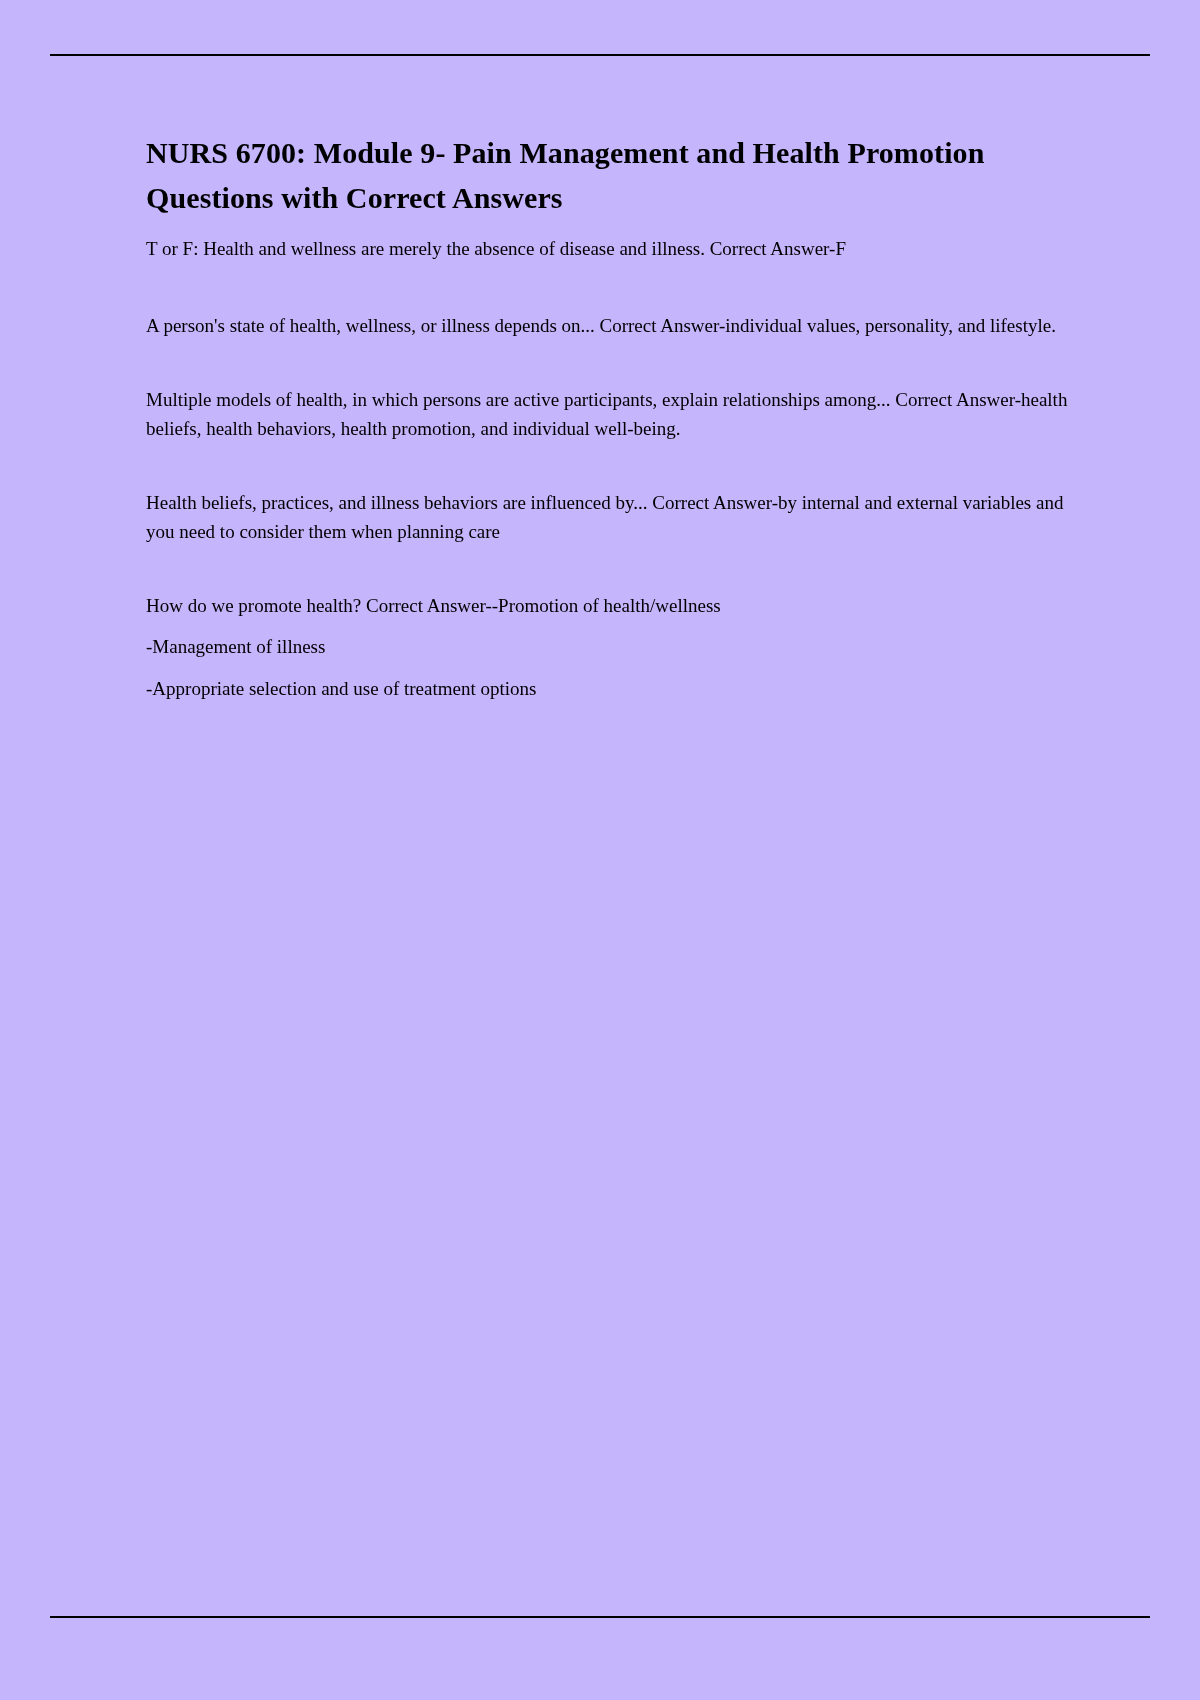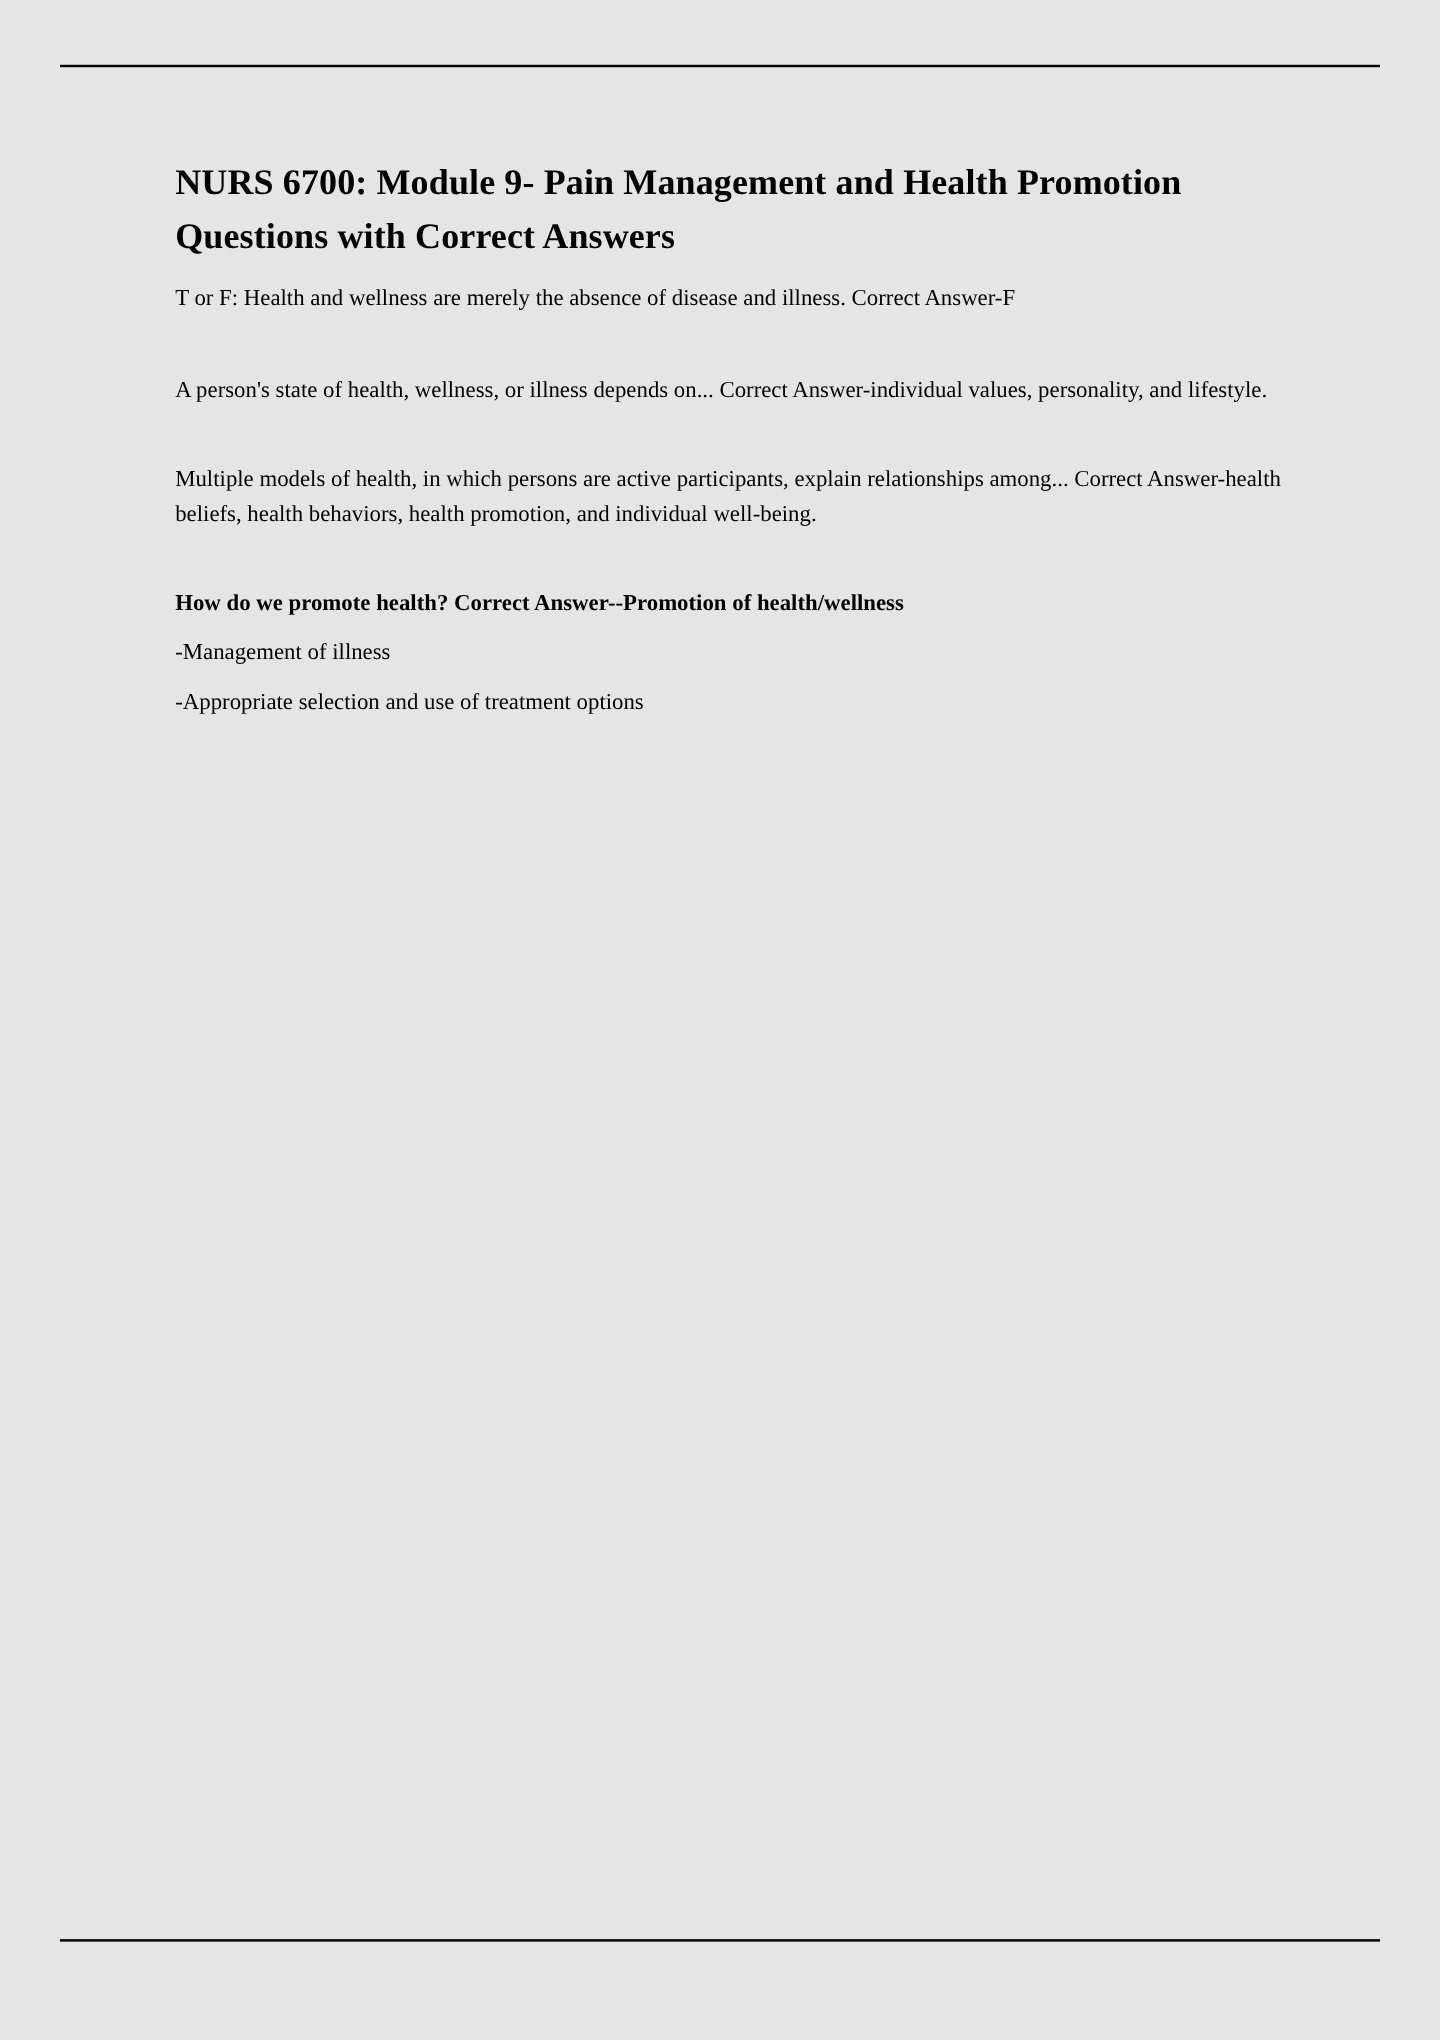--- a/index.html
+++ b/index.html
@@ -14,21 +14,21 @@
     color: #000000;
     position: relative;
     overflow: hidden;
   }
   .page {
     position: absolute;
     left: 0;
     top: 0;
     width: 1200px;
     height: 1700px;
-    background: #e5e5e5;
+    background: #c4b5fd;
     box-sizing: border-box;
   }
   .rule {
     position: absolute;
     left: 50px;
     width: 1100px;
     height: 0;
     border-top: 2px solid #000000;
   }
   .rule-top { top: 54px; }
@@ -49,21 +49,20 @@
     letter-spacing: 0.1px;
   }
 
   .para {
     font-size: 19px;
     line-height: 1.55;
     margin: 0 0 44px 0;
   }
   .para.tight {
     margin-bottom: 12px;
-    font-weight: bold;
   }
   .para.bullet {
     margin-bottom: 12px;
   }
   .para.bullet-last {
     margin-bottom: 22px;
   }
   .para.first {
     margin-bottom: 48px;
   }
@@ -78,20 +77,21 @@
   <div class="content">
 
     <h1 class="doc-title">NURS 6700: Module 9- Pain Management and Health Promotion Questions with Correct Answers</h1>
 
     <p class="para first">T or F: Health and wellness are merely the absence of disease and illness. Correct Answer-F</p>
 
     <p class="para">A person's state of health, wellness, or illness depends on... Correct Answer-individual values, personality, and lifestyle.</p>
 
     <p class="para">Multiple models of health, in which persons are active participants, explain relationships among... Correct Answer-health beliefs, health behaviors, health promotion, and individual well-being.</p>
 
+    <p class="para">Health beliefs, practices, and illness behaviors are influenced by... Correct Answer-by internal and external variables and you need to consider them when planning care</p>
 
     <p class="para tight">How do we promote health? Correct Answer--Promotion of health/wellness</p>
 
 
     <p class="para bullet">-Management of illness</p>
 
     <p class="para bullet-last">-Appropriate selection and use of treatment options</p>
 
 
   </div>

